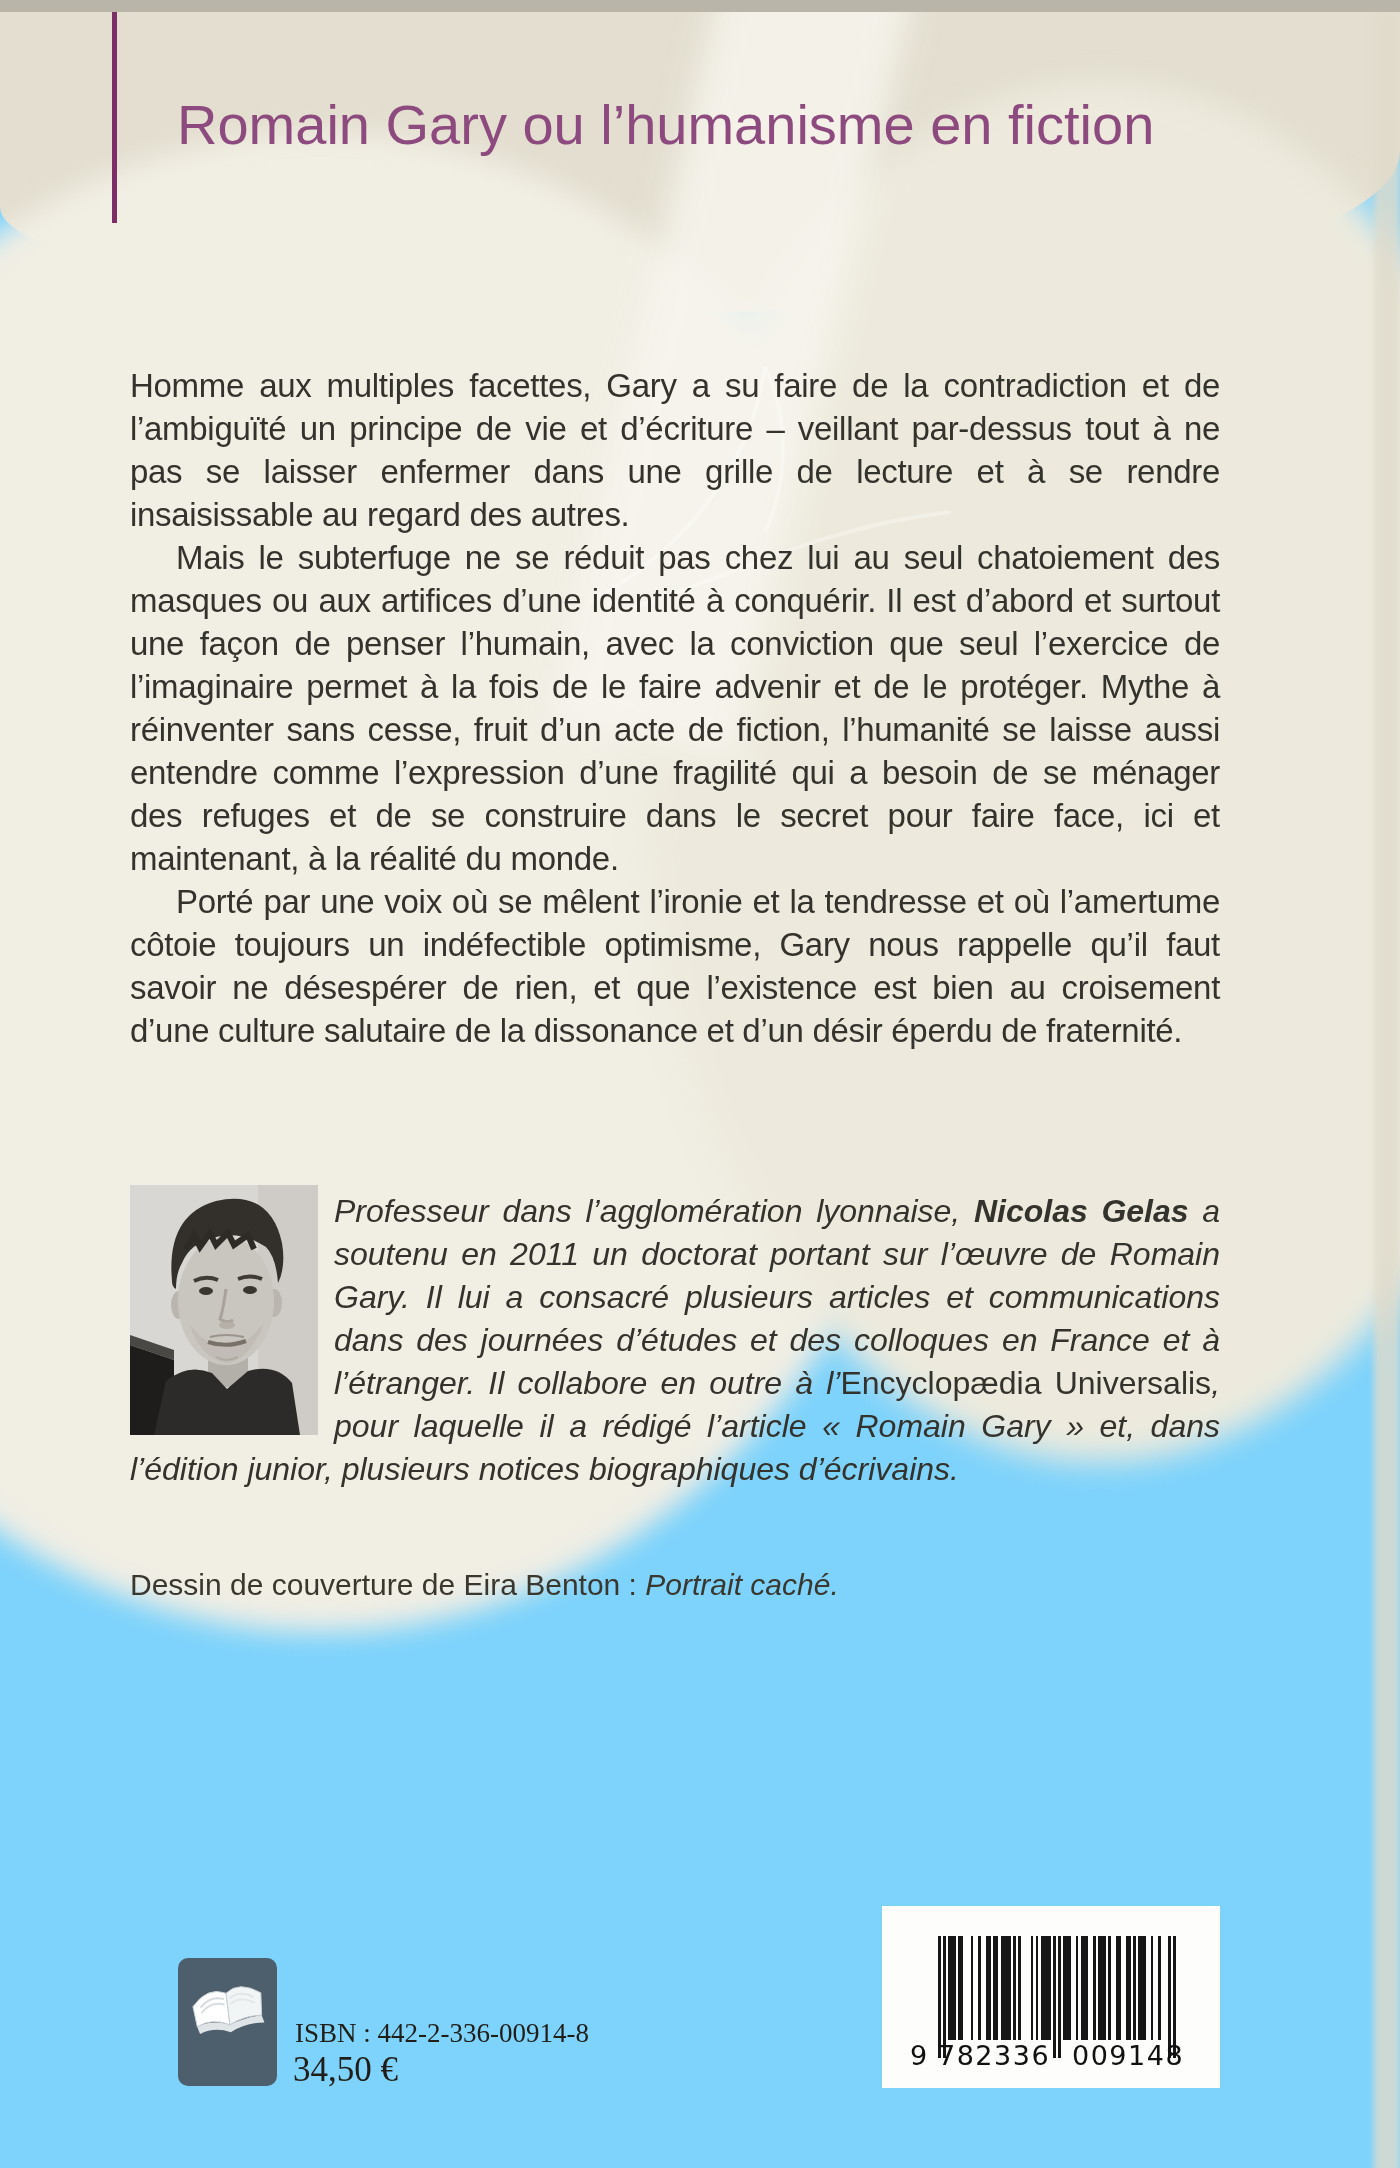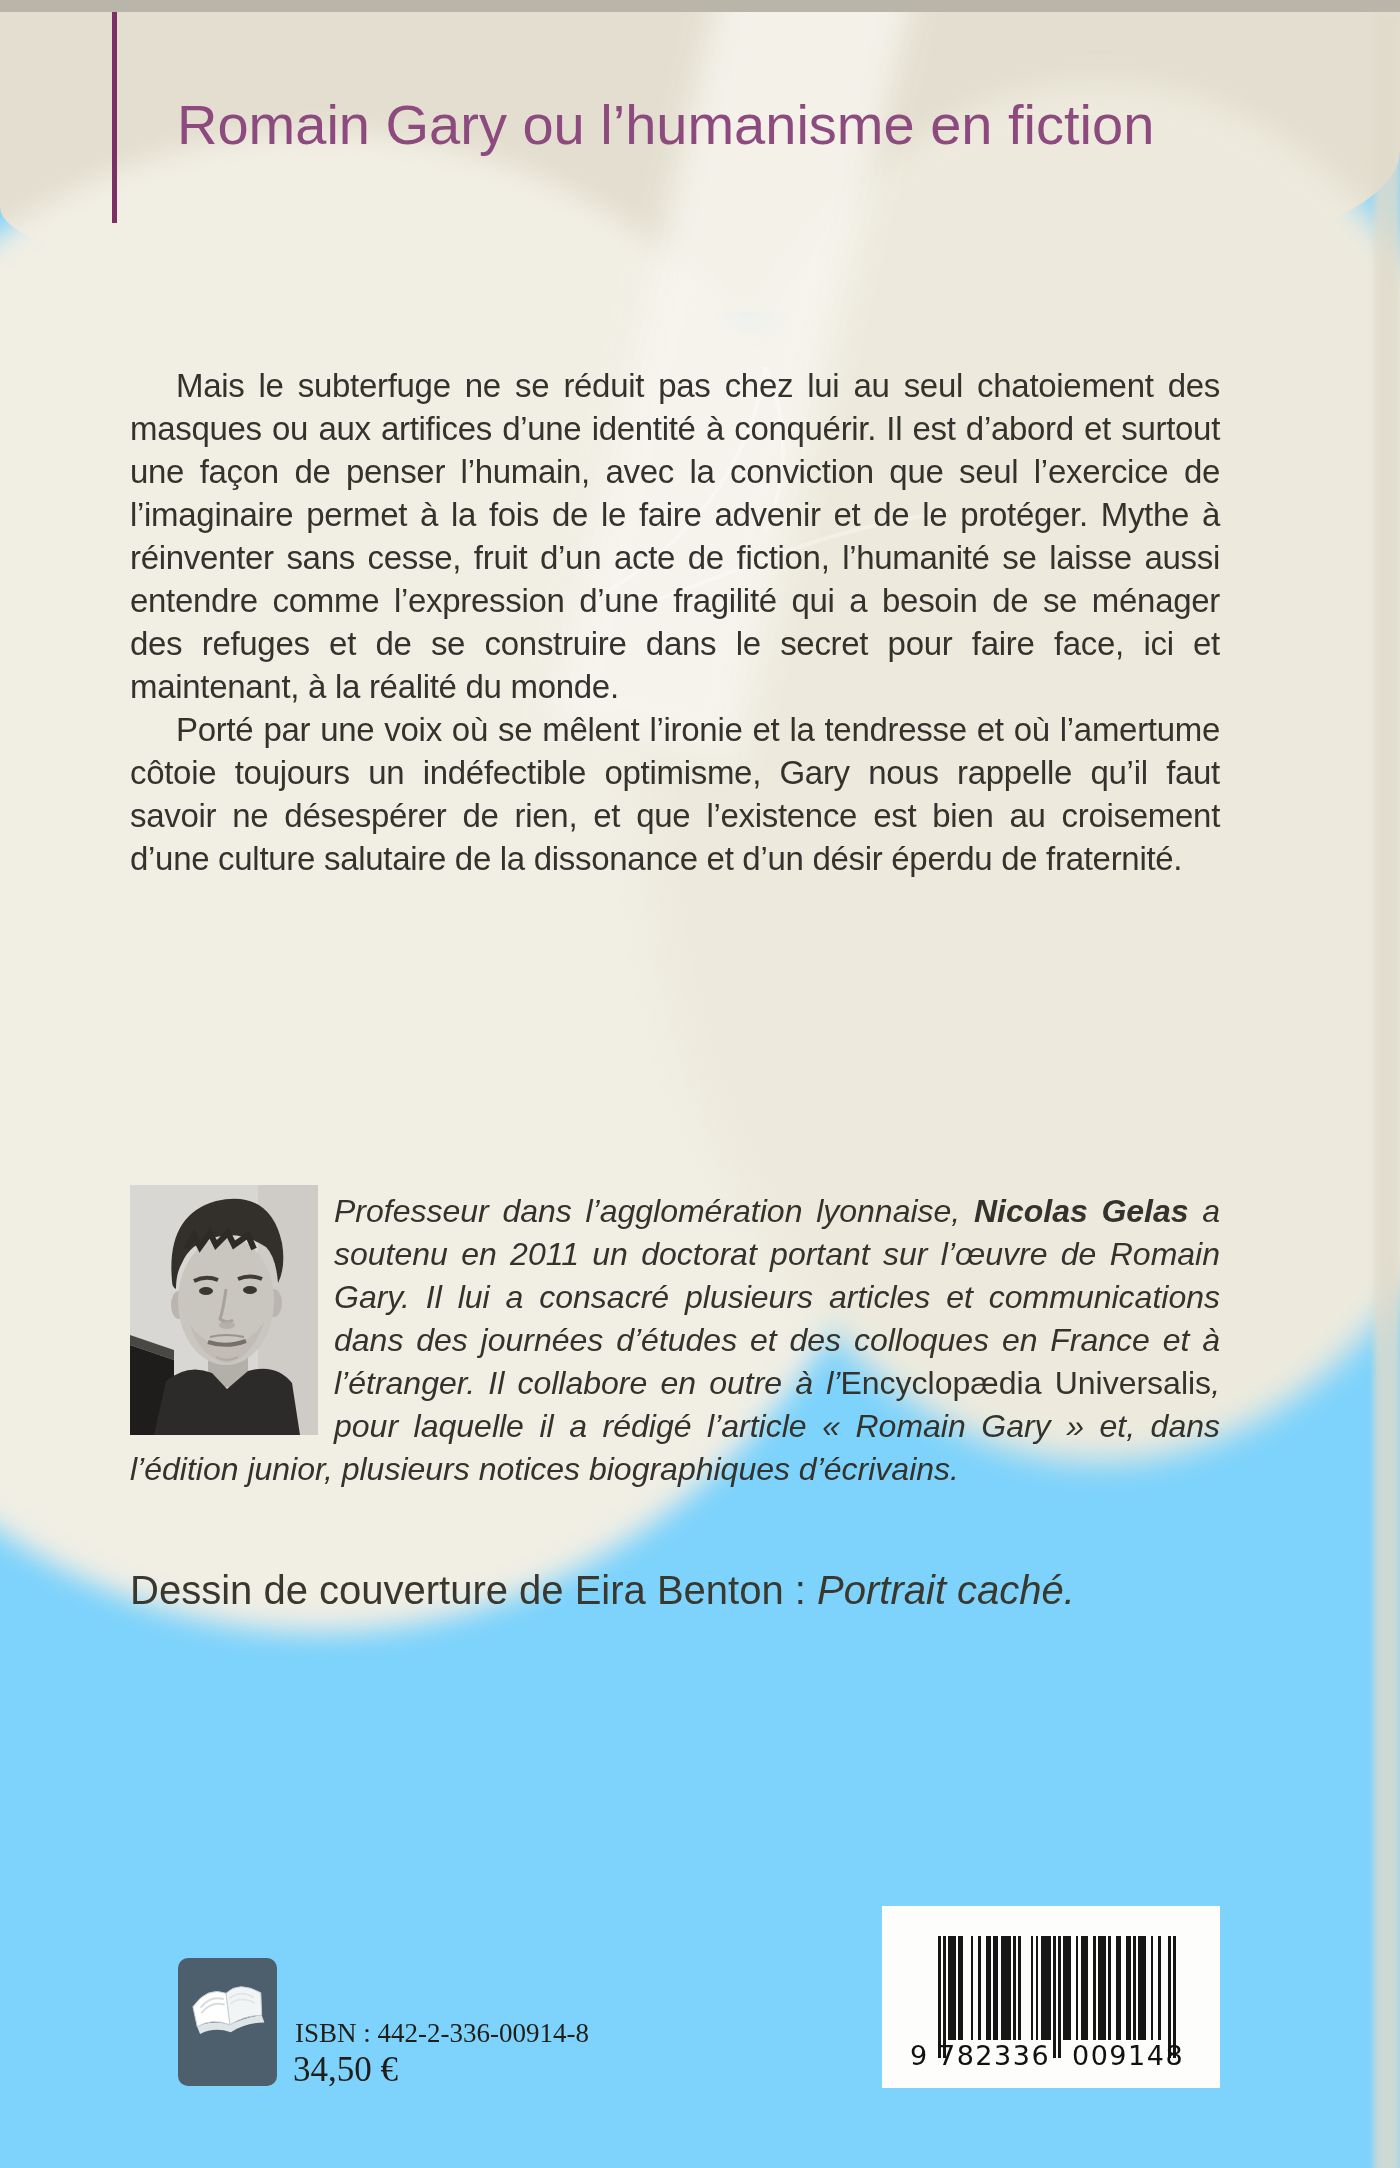--- a/index.html
+++ b/index.html
@@ -34,21 +34,21 @@
   .synopsis p{margin:0;}
   .synopsis p.indent{text-indent:46px;}
   
   .bio{position:absolute;left:130px;top:1178px;width:1090px;
        font-size:32px;line-height:43px;text-align:justify;
        font-style:italic;color:#34322c;}
   .bio .photo{float:left;width:188px;height:250px;margin:-5px 16px 2px 0;display:block;}
   .seg-bold-italic{font-weight:bold;}
   .seg-regular{font-style:normal;}
   
-  .credit{position:absolute;left:130px;top:1556px;font-size:40px;color:#3a372f;}
+  .credit{position:absolute;left:130px;top:1556px;font-size:30px;color:#3a372f;}
   .credit .work{font-style:italic;}
   
   .logo{position:absolute;left:178px;top:1946px;width:99px;height:128px;
         background:#4d5e6c;border-radius:10px;}
   .logo svg{display:block;margin:18px auto 0 auto;}
   .isbn{position:absolute;left:295px;top:2006px;font-family:"Liberation Serif",serif;
         font-size:27px;color:#211d18;white-space:nowrap;}
   .price{position:absolute;left:293px;top:2038px;font-family:"Liberation Serif",serif;
          font-size:35px;color:#211d18;}
   
@@ -75,20 +75,21 @@
       <path d="M30 260 C120 210 190 130 205 25"></path>
       <path d="M60 270 C170 235 260 185 390 170"></path>
       <path d="M205 25 C230 80 228 140 205 190"></path>
     </g>
   </svg>
 
   <div class="accent-line"></div>
   <div class="title">Romain Gary ou l’humanisme en fiction</div>
 
   <div class="synopsis">
+    <p>Homme aux multiples facettes, Gary a su faire de la contradiction et de l’ambiguïté un principe de vie et d’écriture – veillant par-dessus tout à ne pas se laisser enfermer dans une grille de lecture et à se rendre insaisissable au regard des autres.</p>
     <p class="indent">Mais le subterfuge ne se réduit pas chez lui au seul chatoiement des masques ou aux artifices d’une identité à conquérir. Il est d’abord et surtout une façon de penser l’humain, avec la conviction que seul l’exercice de l’imaginaire permet à la fois de le faire advenir et de le protéger. Mythe à réinventer sans cesse, fruit d’un acte de fiction, l’humanité se laisse aussi entendre comme l’expression d’une fragilité qui a besoin de se ménager des refuges et de se construire dans le secret pour faire face, ici et maintenant, à la réalité du monde.</p>
     <p class="indent">Porté par une voix où se mêlent l’ironie et la tendresse et où l’amertume côtoie toujours un indéfectible optimisme, Gary nous rappelle qu’il faut savoir ne désespérer de rien, et que l’existence est bien au croisement d’une culture salutaire de la dissonance et d’un désir éperdu de fraternité.</p>
   </div>
 
   <div class="bio">
     <svg class="photo" viewBox="0 0 188 250">
       <rect width="188" height="250" fill="#d9d7d3"></rect>
       <rect x="128" y="0" width="60" height="250" fill="#cfccc8"></rect>
       <polygon points="0,150 44,165 44,175 0,160" fill="#4a4845"></polygon>
       <polygon points="0,160 44,175 44,250 0,250" fill="#1e1d1b"></polygon>

